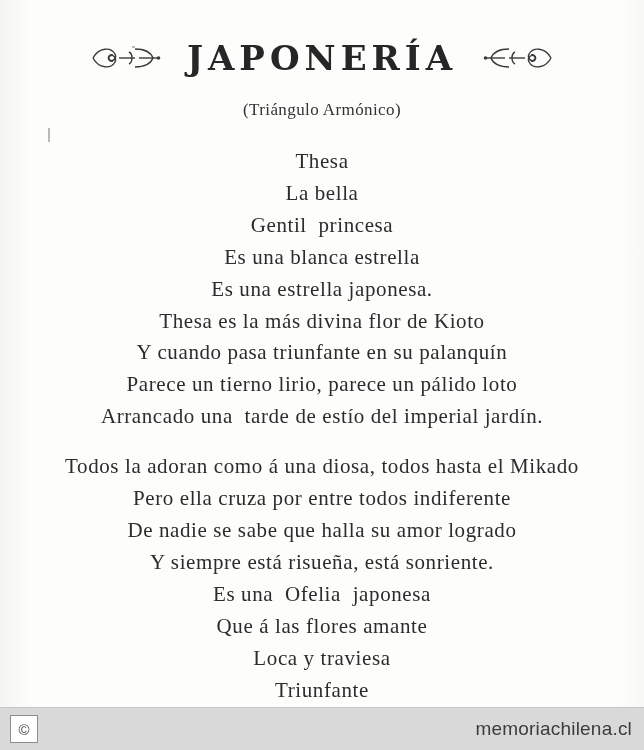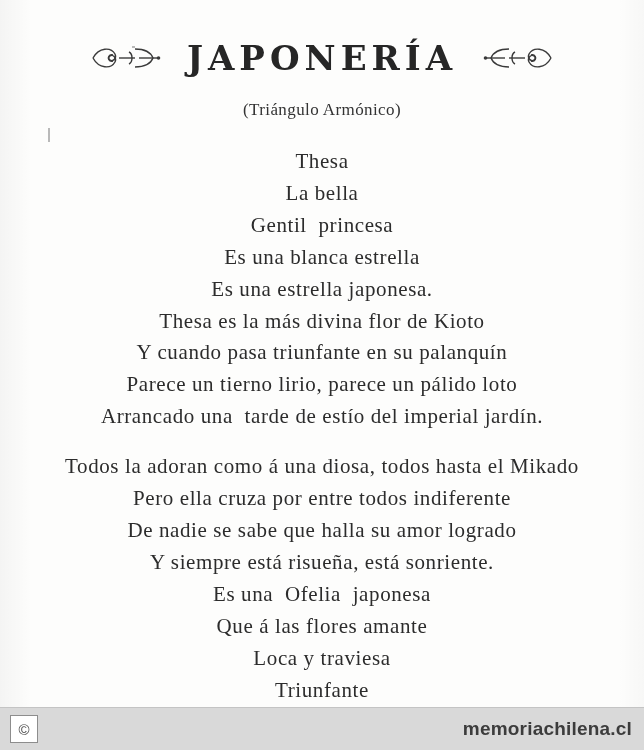--- a/index.html
+++ b/index.html
@@ -105,21 +105,20 @@
     align-items: center;
     justify-content: center;
     flex: 0 0 auto;
   }
   .footer-brand {
     margin-right: 12px;
     font-family: "Liberation Sans", sans-serif;
     font-size: 19px;
     color: #3c3c3c;
     letter-spacing: 0.2px;
-    font-weight: bold;
   }
 
   
   .edge-tint {
     position: absolute;
     inset: 0;
     pointer-events: none;
     background:
       linear-gradient(to right, rgba(0,0,0,0.035), rgba(0,0,0,0) 5%),
       linear-gradient(to left, rgba(0,0,0,0.025), rgba(0,0,0,0) 4%);

